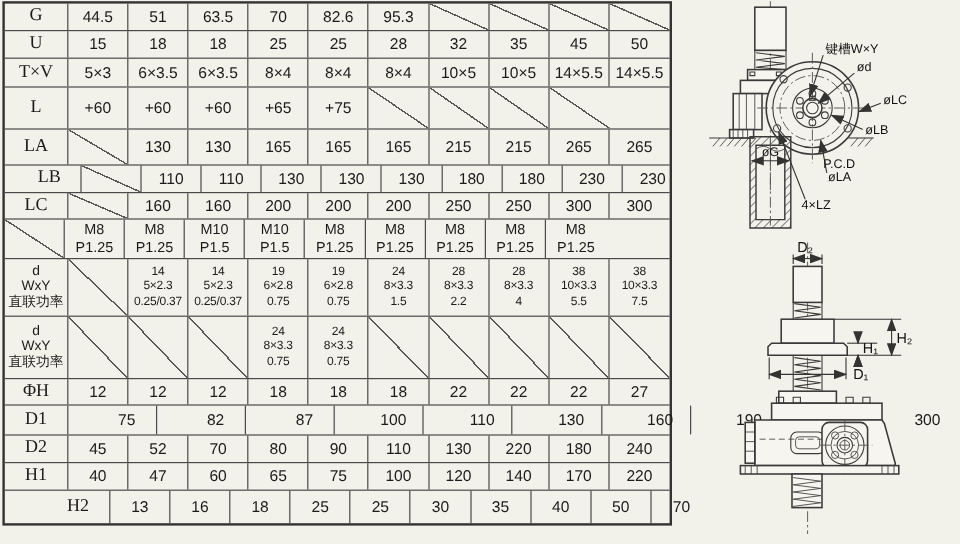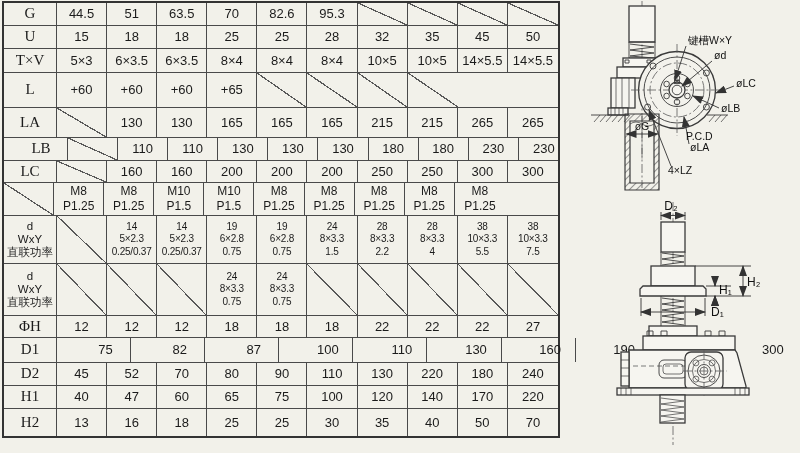--- a/index.html
+++ b/index.html
@@ -111,20 +111,21 @@
       <div class="tcell">10×5</div>
       <div class="tcell">14×5.5</div>
       <div class="tcell">14×5.5</div>
     </div>
     <div class="trow" style="height: 35px;">
       <div class="tlabel">L</div>
       <div class="tcell">+60</div>
       <div class="tcell">+60</div>
       <div class="tcell">+60</div>
       <div class="tcell">+65</div>
+      <div class="tcell">+75</div>
       <div class="tcell slash"></div>
       <div class="tcell slash"></div>
       <div class="tcell slash"></div>
       <div class="tcell slash"></div>
     </div>
     <div class="trow" style="height: 30px;">
       <div class="tlabel">LA</div>
       <div class="tcell slash"></div>
       <div class="tcell">130</div>
       <div class="tcell">130</div>
@@ -280,21 +281,21 @@
       <div class="tcell">47</div>
       <div class="tcell">60</div>
       <div class="tcell">65</div>
       <div class="tcell">75</div>
       <div class="tcell">100</div>
       <div class="tcell">120</div>
       <div class="tcell">140</div>
       <div class="tcell">170</div>
       <div class="tcell">220</div>
     </div>
-    <div class="trow" style="height: 27px;">
+    <div class="trow" style="height: 27px; padding-left: 35px;">
       <div class="tlabel">H2</div>
       <div class="tcell">13</div>
       <div class="tcell">16</div>
       <div class="tcell">18</div>
       <div class="tcell">25</div>
       <div class="tcell">25</div>
       <div class="tcell">30</div>
       <div class="tcell">35</div>
       <div class="tcell">40</div>
       <div class="tcell">50</div>

